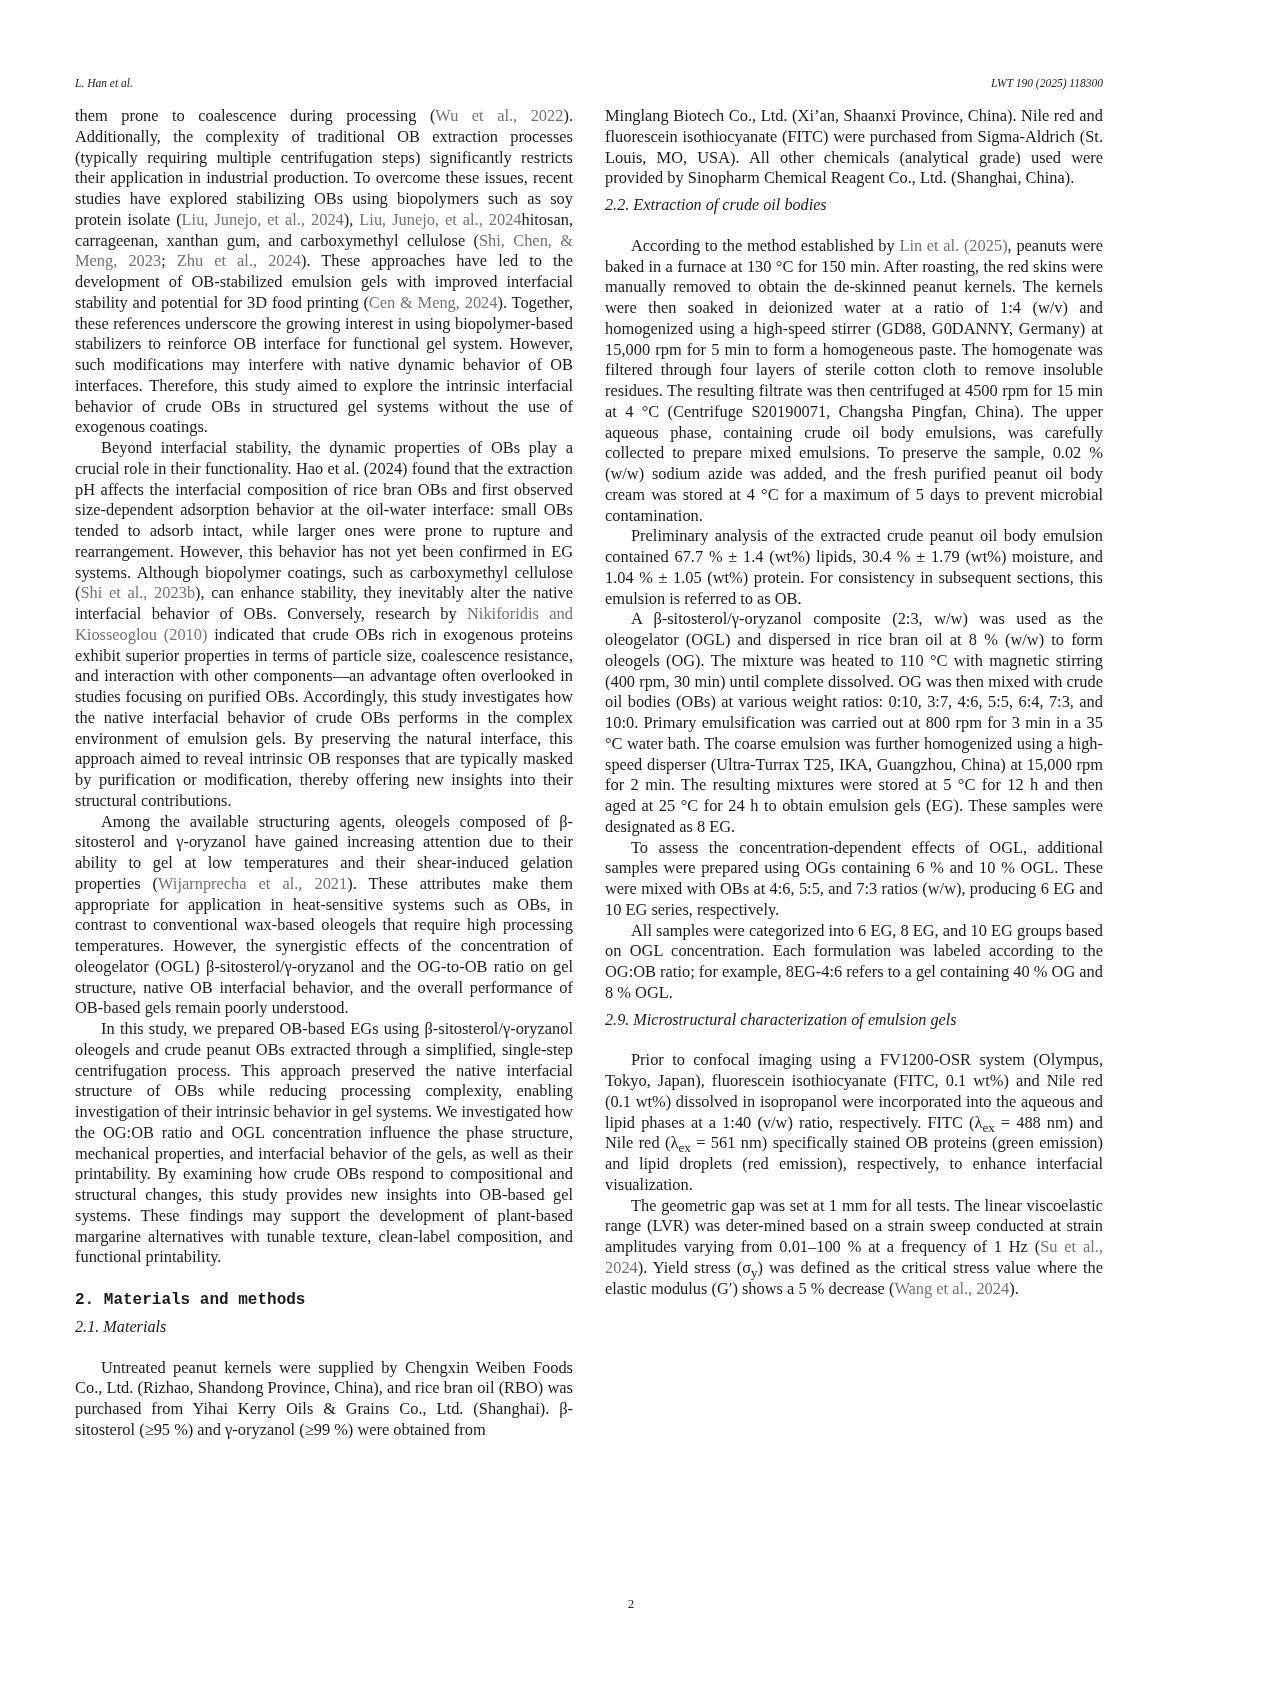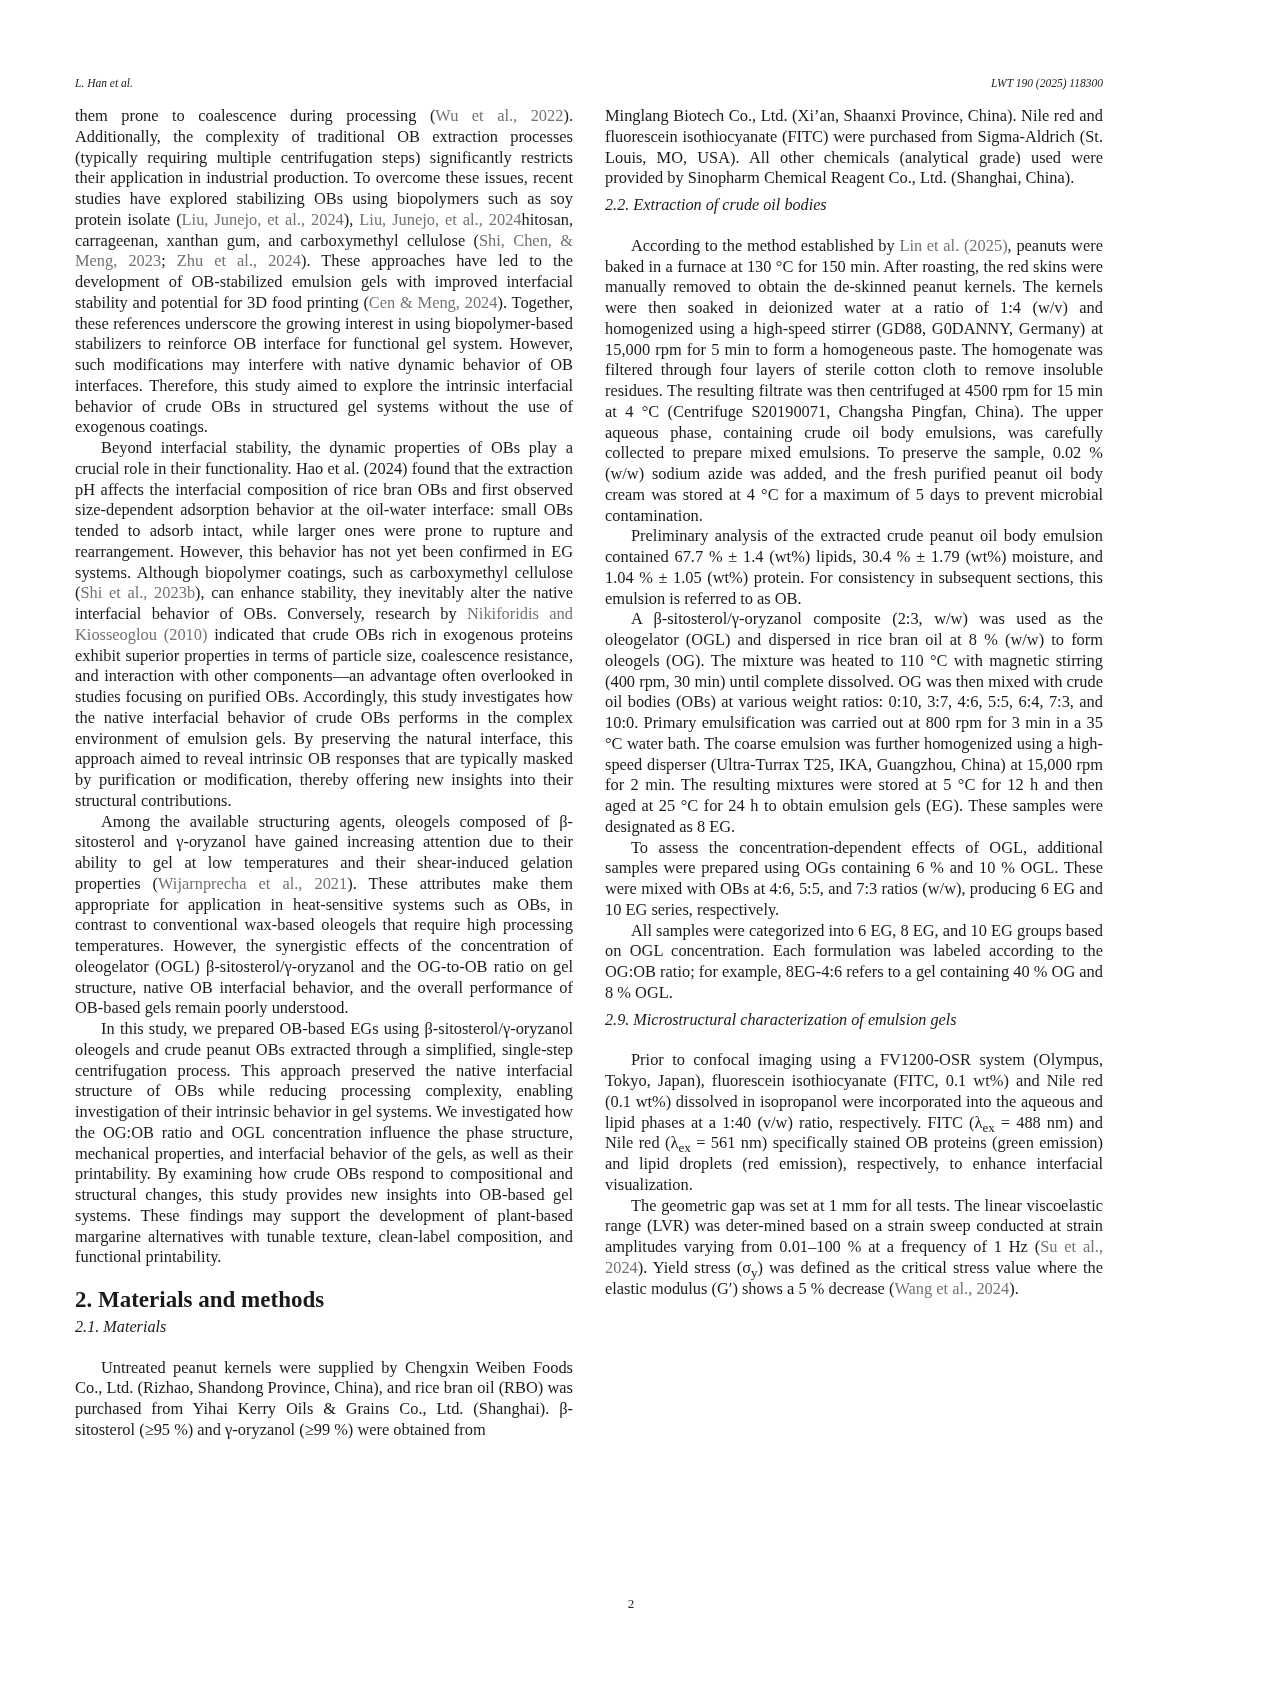--- a/index.html
+++ b/index.html
@@ -8,21 +8,21 @@
   .running-header { position: absolute; top: 77px; left: 75px; width: 1028px; height: 16px;
          font-size: 11.5px; font-style: italic; color: #222; }
   .running-header .left { position: absolute; left: 0; top: 0; }
   .running-header .right { position: absolute; right: 0; top: 0; }
   .column { position: absolute; top: 106px; width: 498px; font-size: 16.4px; line-height: 20.75px; }
   .col-left { left: 75px; }
   .col-right { left: 605px; }
   p.body { margin: 0; text-align: justify; text-indent: 0; hyphens: manual; }
   p.body.indent { text-indent: 26px; }
   a.ref { color: #737373; text-decoration: none; }
-  h2.section { margin: 22px 0 0 0; font-size: 23px; font-weight: bold; line-height: 20.75px; }
+  h2.section { margin: 22px 0 0 0; font-size: 16px; font-weight: bold; line-height: 20.75px; font-family: Liberation Mono, monospace; }
   h3.subsection { margin: 6px 0 20px 0; font-size: 16.2px; font-style: italic; font-weight: normal; line-height: 20.75px; }
   .col-right h3.subsection:first-child { margin-top: 0; }
   .page-number { position: absolute; top: 1596px; left: 0; width: 1262px; text-align: center; font-size: 13px; color: #222; }
   sub { font-size: 13px; line-height: 0; }
 </style>
 </head>
 <body>
 
 <div class="running-header">
   <span class="left">L. Han et al.</span>

